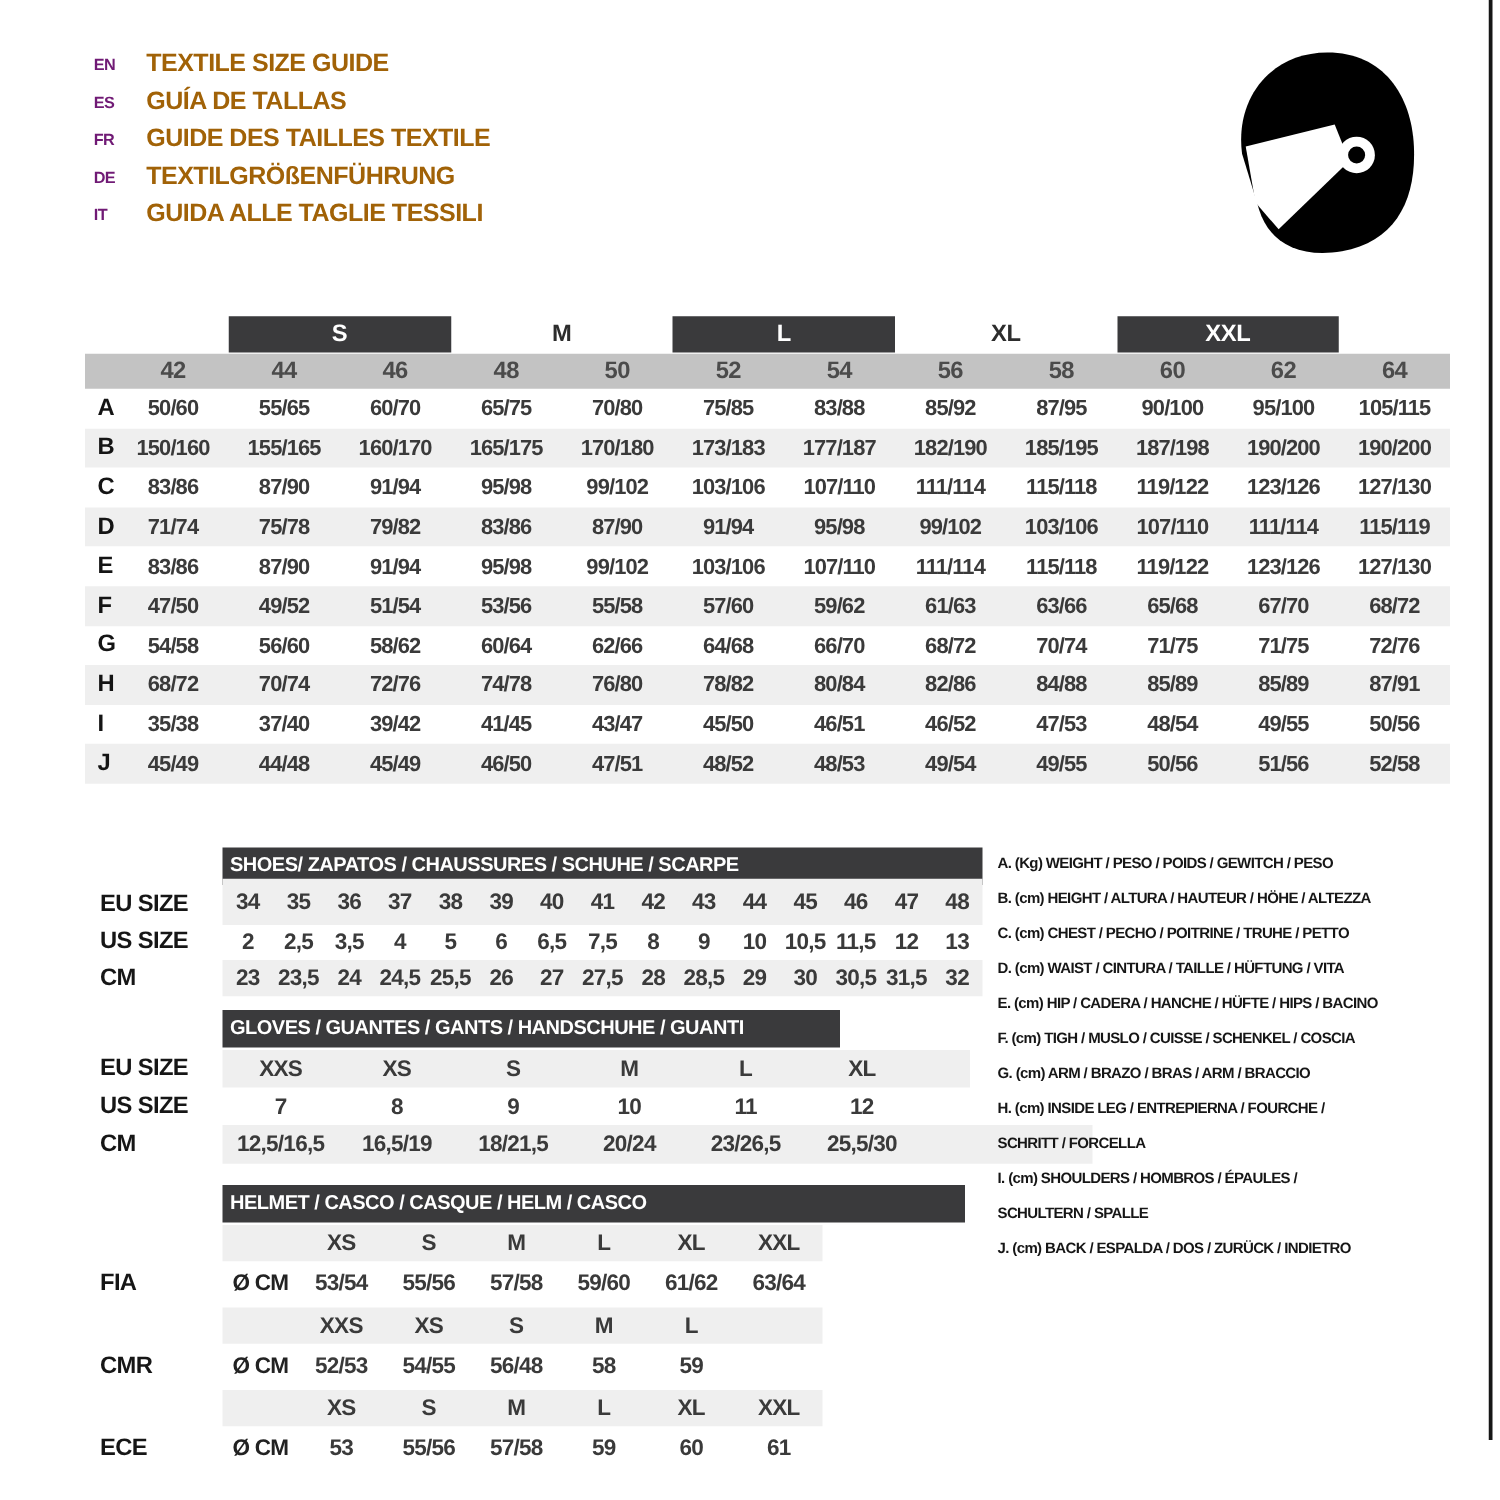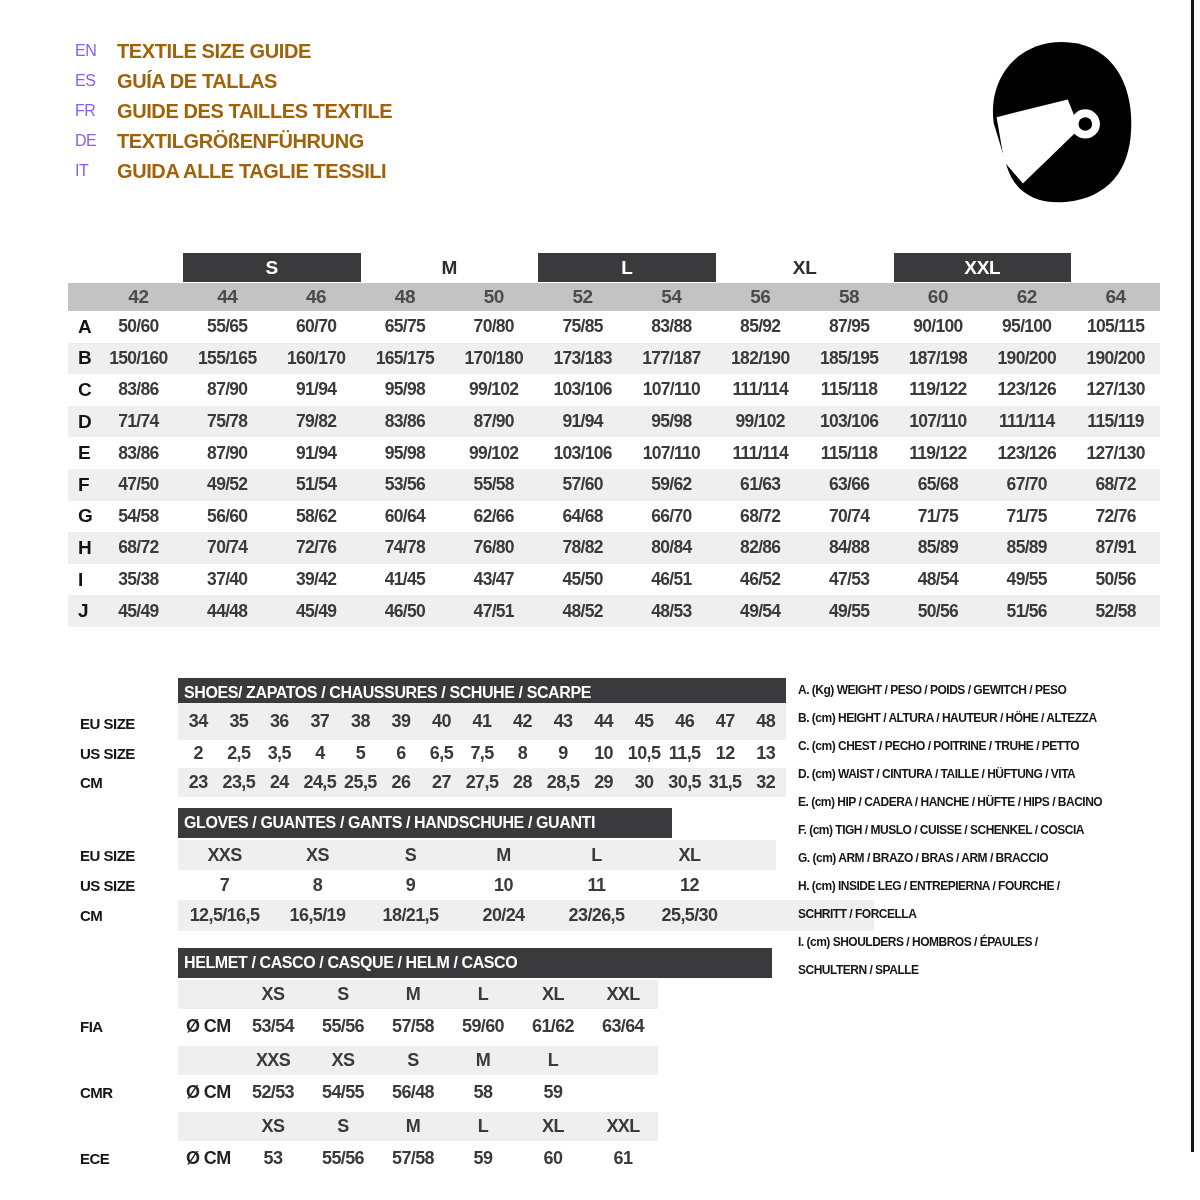--- a/index.html
+++ b/index.html
@@ -3,21 +3,21 @@
 <meta charset="utf-8">
 <style>
   *{margin:0;padding:0;box-sizing:border-box}
   html,body{background:#fff}
   body{width:1200px;height:1200px;font-family:"Liberation Sans",sans-serif;-webkit-font-smoothing:antialiased}
   .page{position:relative;width:1200px;height:1200px;background:#fff;overflow:hidden}
 
   
   .lang-list{position:absolute;left:75px;top:36px}
   .lang-row{display:flex;height:30px;align-items:center}
-  .lang-code{width:42px;font-weight:normal;font-size:16px;color:#8b5cf6;letter-spacing:-.5px}
+  .lang-code{width:42px;font-weight:bold;font-size:13px;color:#701a75;letter-spacing:-.5px}
   .lang-title{font-weight:bold;font-size:20px;color:#a16207;letter-spacing:-.4px}
 
   
   .helmet-icon{position:absolute;left:980px;top:34px;width:156px;height:178px}
 
   
   .main-table{position:absolute;left:68px;top:253px;width:1092px}
   .grid13{display:grid;grid-template-columns:26px repeat(12,1fr)}
   .group-row{height:29px}
   .grp{display:flex;align-items:center;justify-content:center;font-weight:bold;font-size:19px;letter-spacing:-.3px}
@@ -29,21 +29,21 @@
   .data-row.alt{background:#efefef}
   .row-label{display:flex;align-items:center;font-weight:bold;font-size:19px;color:#141414;padding-left:10px}
   .val{display:flex;align-items:center;justify-content:center;font-weight:bold;font-size:17.5px;color:#3a3a3a;letter-spacing:-.7px;white-space:nowrap}
 
   
   .bar{position:absolute;background:#3a3a3c;color:#fff;font-weight:bold;font-size:16px;letter-spacing:-.4px;display:flex;align-items:center;padding-left:6px;white-space:nowrap}
   .band{position:absolute;display:grid;align-items:center}
   .band.gray{background:#efefef}
   .cell{display:flex;align-items:center;justify-content:center;font-weight:bold;font-size:18px;color:#3a3a3a;letter-spacing:-.6px;white-space:nowrap}
   .cell.left{justify-content:flex-start;padding-left:8px;color:#222}
-  .side-label{position:absolute;left:80px;font-weight:bold;font-size:15px;color:#161616;letter-spacing:-.5px;display:flex;align-items:center}
+  .side-label{position:absolute;left:80px;font-weight:bold;font-size:19px;color:#161616;letter-spacing:-.5px;display:flex;align-items:center}
 
   
   .legend{position:absolute;left:798px;top:676px;width:400px}
   .legend-line{font-weight:bold;font-size:12px;color:#161616;letter-spacing:-.5px;line-height:28px;white-space:nowrap}
 
   .right-border{position:absolute;left:1191px;top:0;width:3px;height:1152px;background:#161616}
 </style>
 </head>
 <body>
 
@@ -431,16 +431,19 @@
         <div class="legend-line">G. (cm) ARM / BRAZO / BRAS / ARM / BRACCIO</div>
       </div>
       <div class="legend-item">
         <div class="legend-line">H. (cm) INSIDE LEG / ENTREPIERNA / FOURCHE /</div>
         <div class="legend-line">SCHRITT / FORCELLA</div>
       </div>
       <div class="legend-item">
         <div class="legend-line">I. (cm) SHOULDERS / HOMBROS / ÉPAULES /</div>
         <div class="legend-line">SCHULTERN / SPALLE</div>
       </div>
+      <div class="legend-item">
+        <div class="legend-line">J. (cm) BACK / ESPALDA / DOS / ZURÜCK / INDIETRO</div>
+      </div>
     </div>
 
   <div class="right-border"></div>
 </div>
 
 </body></html>

